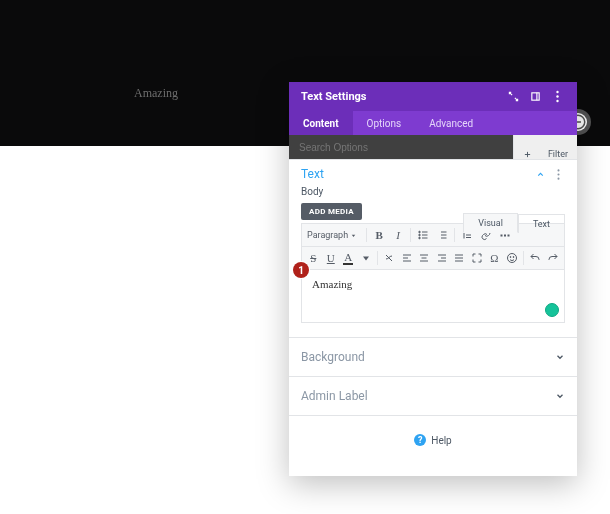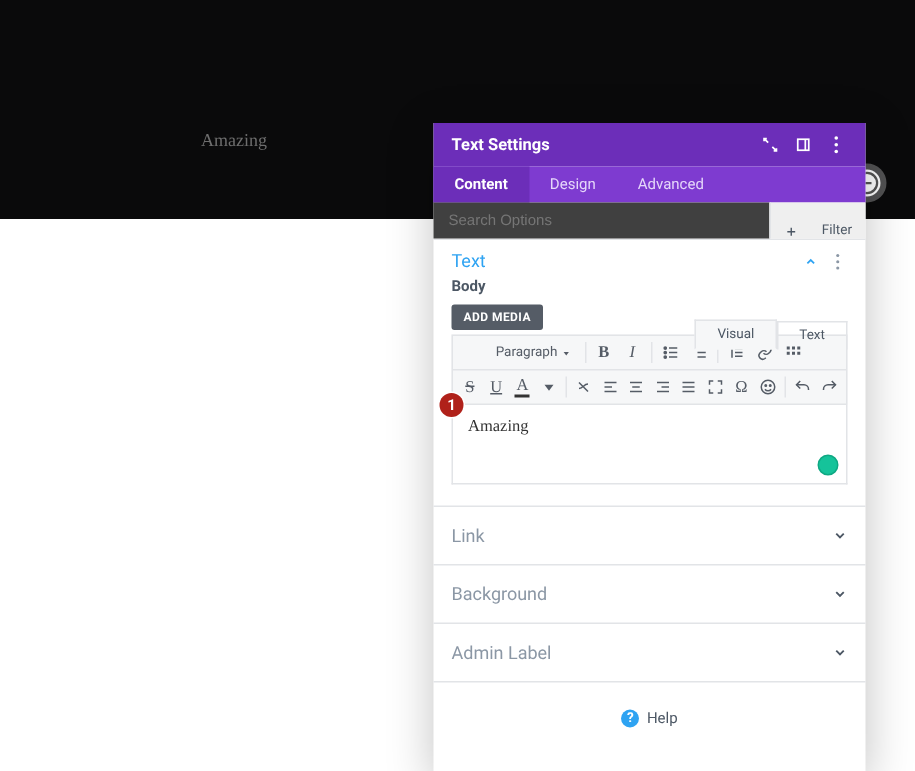--- a/index.html
+++ b/index.html
@@ -43,29 +43,29 @@
   .filter-btn{height:100%;padding:0 9px;background:var(--filter-bg);border-left:1px solid var(--gray-border);font-size:9px;color:var(--gray-text);display:flex;align-items:flex-end;gap:16px;cursor:pointer;}
   
   .section-open{display:flex;align-items:center;padding:7px 12px 3px 12px;}
   .section-open-title{flex:1;color:#2ea3f2;font-size:12px;}
   .sect-icon{width:14px;height:14px;display:flex;align-items:center;justify-content:center;color:#2ea3f2;margin-left:4px;}
   .sect-icon svg{width:9px;height:9px;}
   .sect-icon.dots{color:var(--section);}
   .sect-icon.dots svg{width:3px;height:11px;}
   
   .body-area{padding:2px 12px 14px 12px;}
-  .body-label{font-size:10px;color:#4c5764;font-weight:700;margin-bottom:4px;}
+  .body-label{font-size:10px;color:#4c5764;font-weight:400;margin-bottom:4px;}
   .media-row{display:flex;align-items:center;margin-bottom:2px;justify-content:flex-end;}
   .add-media{background:#555c66;color:#fff;border-radius:2px;font-size:8px;font-weight:700;padding:4px 8px;cursor:pointer;letter-spacing:.3px;}
   .media-row .spacer{flex:1;}
   .vt-tab{font-size:9px;padding:4px 14px;border:1px solid var(--gray-border);border-bottom:none;color:var(--gray-text);cursor:pointer;position:relative;top:12px;}
   .vt-tab.active{background:var(--gray-bg);border-bottom:1px solid var(--gray-bg);}
   
   .toolbar{border:1px solid var(--gray-border);background:var(--gray-bg);}
-  .tb-row{display:flex;align-items:center;padding:4px 5px;gap:5px;flex-wrap:nowrap;justify-content:center;}
+  .tb-row{display:flex;align-items:center;padding:4px 5px;gap:5px;flex-wrap:nowrap;}
   .tb-row + .tb-row{border-top:1px solid var(--gray-border);}
   .para{font-size:9px;color:var(--toolbar);display:flex;align-items:center;gap:2px;padding-right:4px;}
   .tb-btn{width:14px;height:14px;display:flex;align-items:center;justify-content:center;color:var(--toolbar);cursor:pointer;font-family:Georgia,serif;font-size:11px;}
   .tb-btn svg{width:12px;height:12px;display:block;}
   .sep{width:1px;height:14px;background:var(--gray-border);}
   
   .editor-wrap{position:relative;}
   .editor{border:1px solid var(--gray-border);border-top:none;min-height:34px;padding:8px 10px 10px 10px;font-family:Georgia,'Times New Roman',serif;font-size:11px;color:#333;}
   .marker{position:absolute;left:-8px;top:-8px;width:16px;height:16px;border-radius:50%;background:var(--badge);color:#fff;font-size:10px;font-weight:700;display:flex;align-items:center;justify-content:center;z-index:3;box-shadow:0 0 0 1px #fff;}
   .gram{position:absolute;right:6px;bottom:6px;width:12px;height:12px;border-radius:50%;background:#15c39a;border:1px solid #0fa883;}
@@ -111,21 +111,21 @@
       <svg viewBox="0 0 4 16" fill="currentColor">
           <circle cx="2" cy="2" r="1.6"></circle>
           <circle cx="2" cy="8" r="1.6"></circle>
           <circle cx="2" cy="14" r="1.6"></circle>
         </svg>
     </div>
   </div>
 
   <div class="tabs">
     <div class="tab active">Content</div>
-    <div class="tab">Design</div>
+    <div class="tab">Options</div>
     <div class="tab">Advanced</div>
   </div>
 
   <div class="search-row">
     <input class="search-input" placeholder="Search Options" style="">
     <div class="filter-btn">
       <svg width="9" height="9" viewBox="0 0 24 24" fill="none" stroke="currentColor" stroke-width="2.5">
           <line x1="12" y1="5" x2="12" y2="19"></line>
           <line x1="5" y1="12" x2="19" y2="12"></line>
         </svg>
@@ -290,28 +290,20 @@
     </div>
 
     <div class="editor-wrap">
       <div class="marker">1</div>
       <div class="editor">Amazing</div>
       <div class="gram"></div>
     </div>
   </div>
 
   <div class="collapsed">
-    <div class="collapsed-title">Link</div>
-    <div class="chev-down">
-        <svg viewBox="0 0 24 24" fill="none" stroke="currentColor" stroke-width="3">
-          <polyline points="6 9 12 15 18 9"></polyline>
-        </svg>
-      </div>
-  </div>
-  <div class="collapsed">
     <div class="collapsed-title">Background</div>
     <div class="chev-down">
         <svg viewBox="0 0 24 24" fill="none" stroke="currentColor" stroke-width="3">
           <polyline points="6 9 12 15 18 9"></polyline>
         </svg>
       </div>
   </div>
   <div class="collapsed sections-bottom-border">
     <div class="collapsed-title">Admin Label</div>
     <div class="chev-down">

